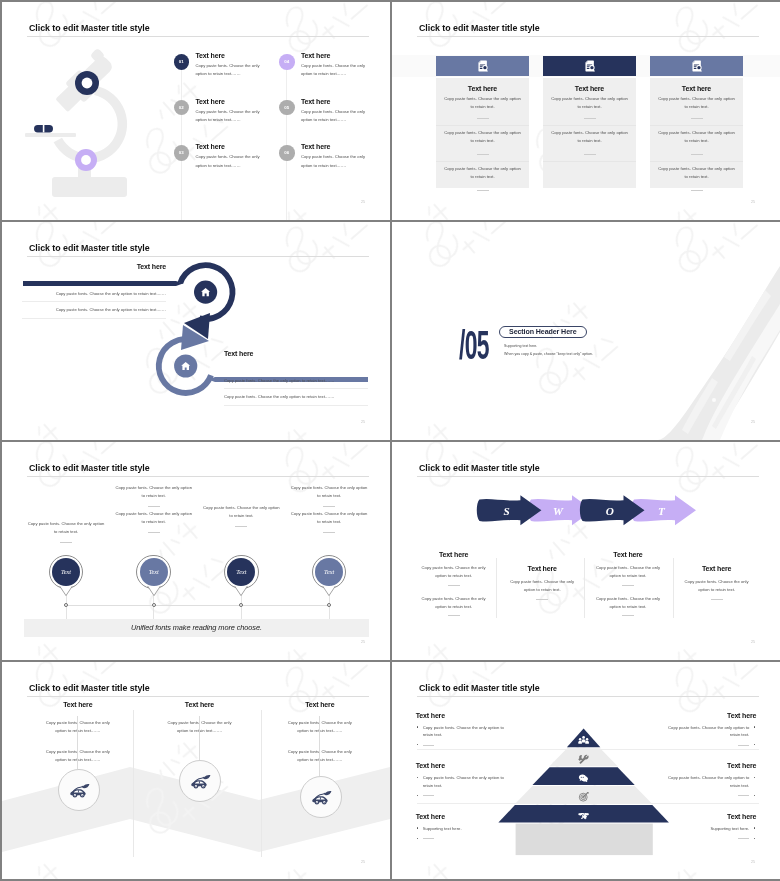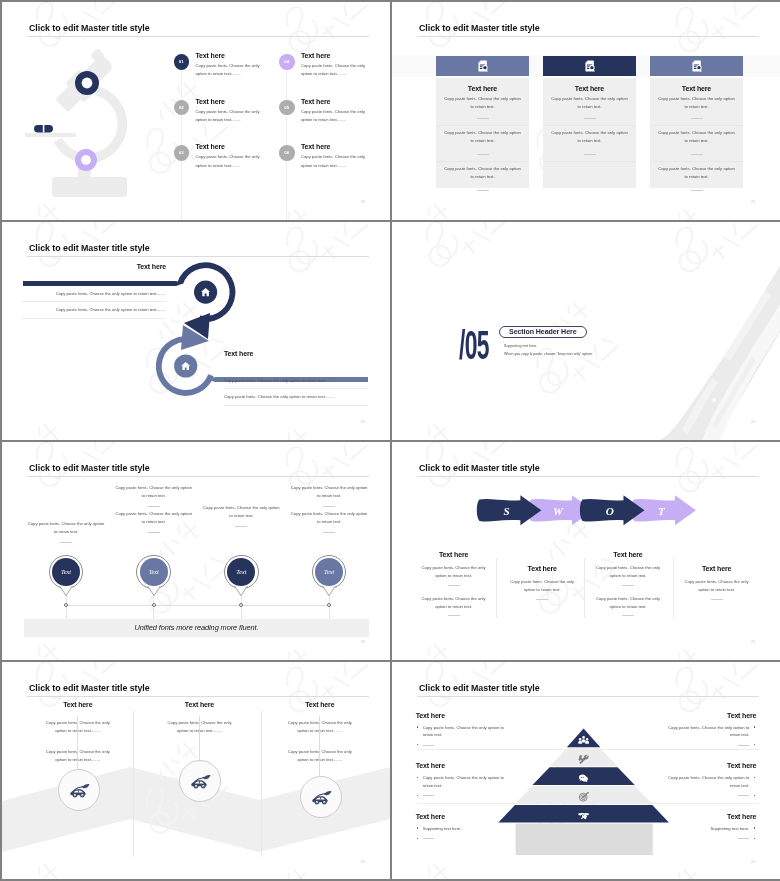--- a/index.html
+++ b/index.html
@@ -448,21 +448,21 @@
         </svg>
         <div class="s5dot" style="left:325.1px;top:160.95px"></div>
         <div class="s5txt bd" style="left:25px;top:78px">Copy paste fonts. Choose the only option to retain text.<span class="s5dash"></span></div>
         <div class="s5txt bd" style="left:112.69999999999999px;top:42px">Copy paste fonts. Choose the only option to retain text.<span class="s5dash"></span></div>
         <div class="s5txt bd" style="left:112.69999999999999px;top:68px">Copy paste fonts. Choose the only option to retain text.<span class="s5dash"></span></div>
         <div class="s5txt bd" style="left:200.4px;top:62px">Copy paste fonts. Choose the only option to retain text.<span class="s5dash"></span></div>
         <div class="s5txt bd" style="left:288.1px;top:42px">Copy paste fonts. Choose the only option to retain text.<span class="s5dash"></span></div>
         <div class="s5txt bd" style="left:288.1px;top:68px">Copy paste fonts. Choose the only option to retain text.<span class="s5dash"></span></div>
       </div>
     <div class="s5foot">
-        <span>Unified fonts more reading more fluent.</span>
+        <span>Unified fonts make reading more choose.</span>
       </div>
     <div class="pgno">25</div>
   </div>
 
   <div class="slide s6">
     <svg class="wmfull">
         <rect width="100%" height="100%" fill="url(#wmpat)"></rect>
       </svg>
     <div class="title">Click to edit Master title style</div>
     <div class="titlerule"></div>

